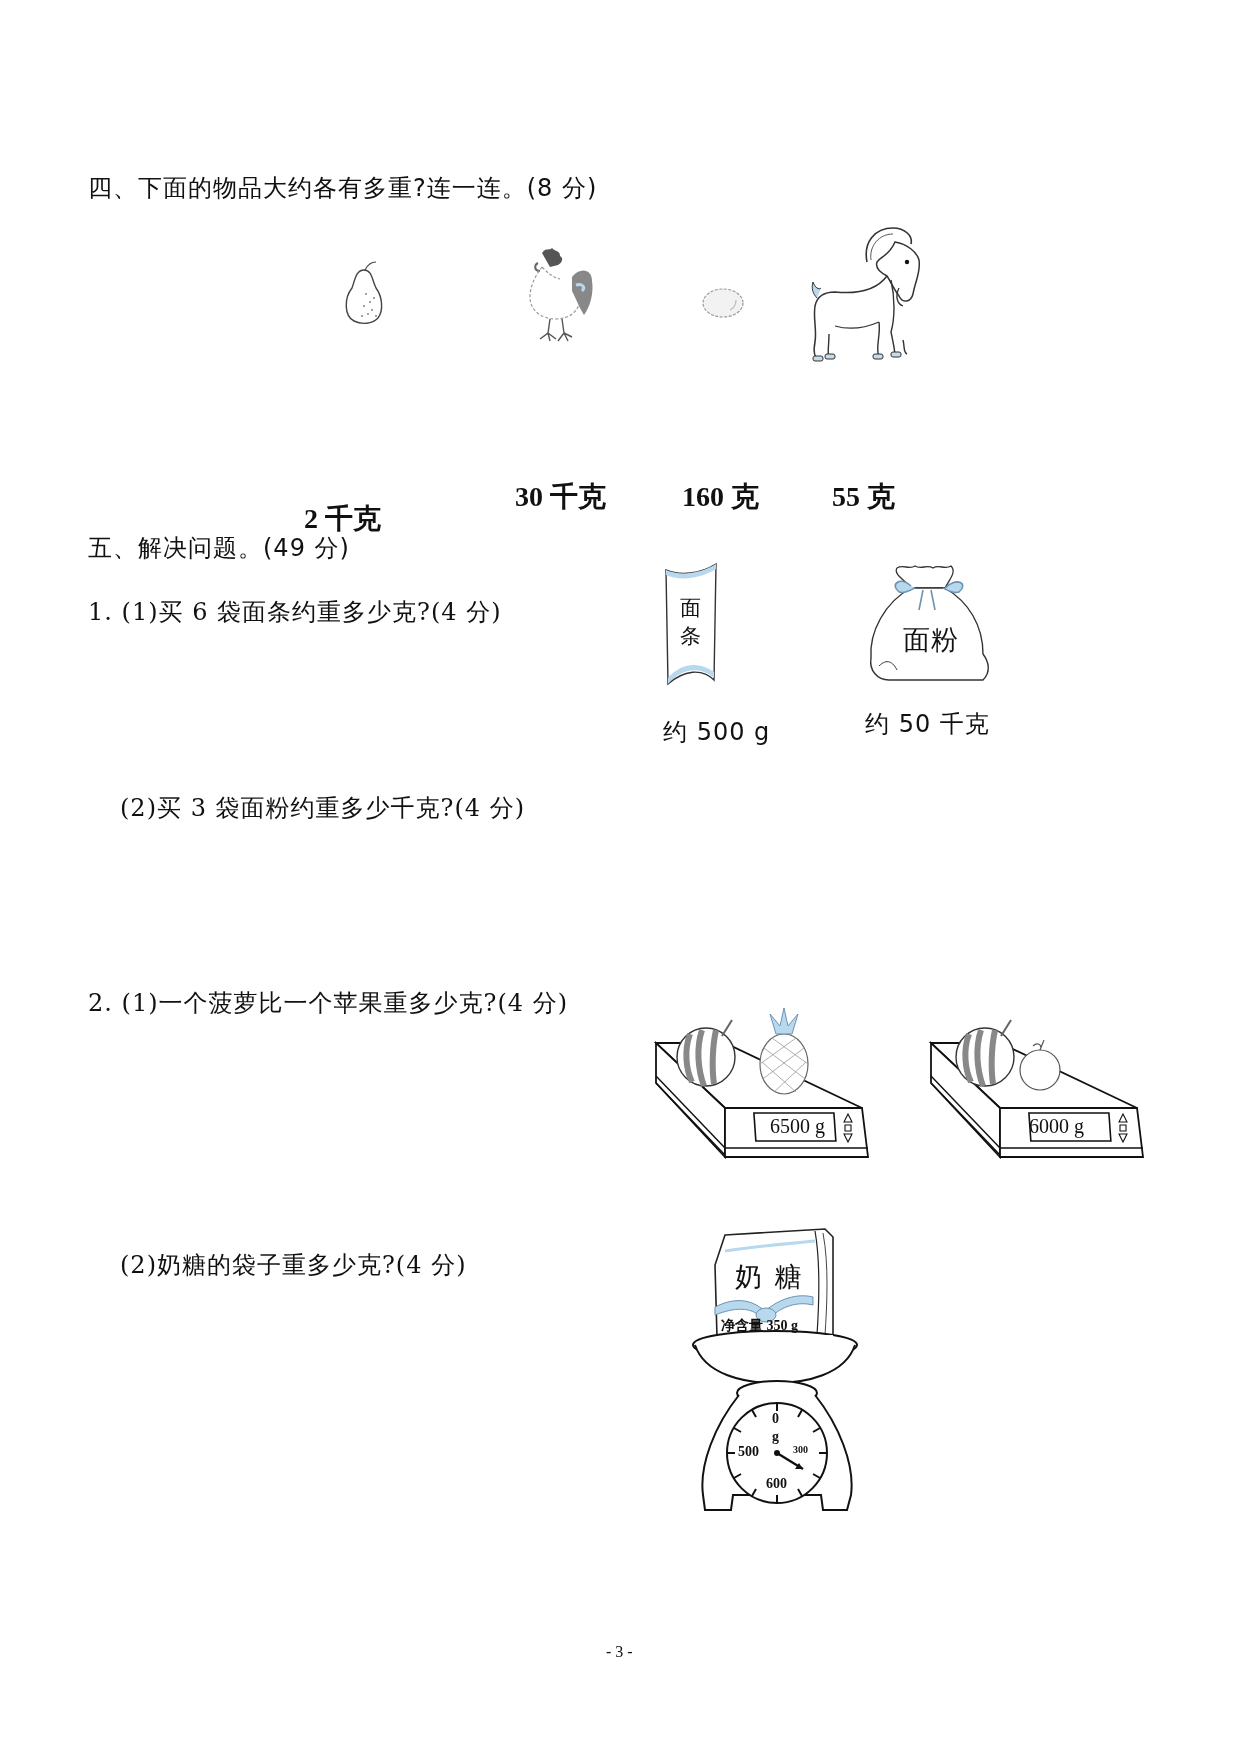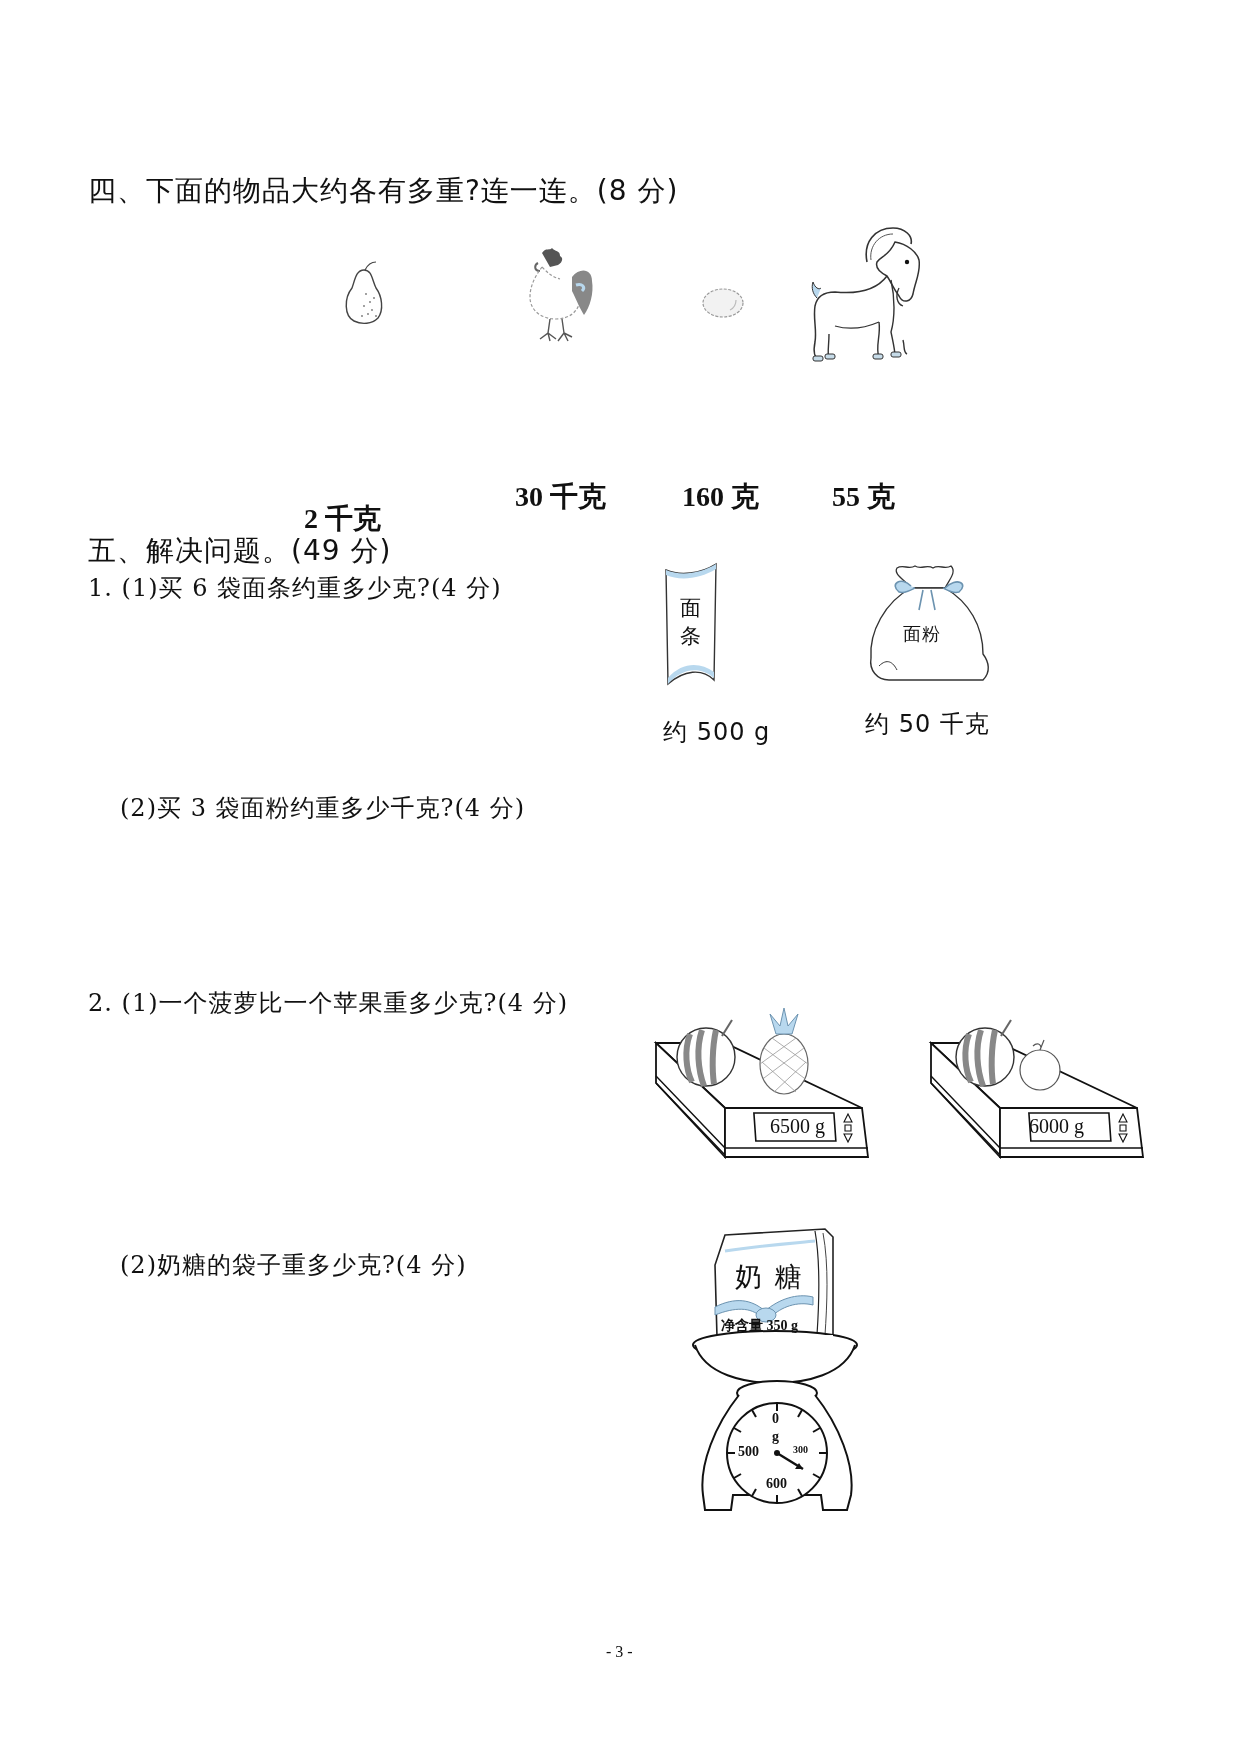--- a/index.html
+++ b/index.html
@@ -1,19 +1,19 @@
 <!DOCTYPE html>
 <html><head>
 <meta charset="utf-8">
 <style>
   html, body { margin: 0; padding: 0; background: #ffffff; }
   body { width: 1240px; height: 1754px; position: relative; overflow: hidden;
          font-family: "DejaVu Sans", sans-serif; color: #111; }
   .abs { position: absolute; }
-  .heading { font-size: 28px; letter-spacing: 1px; white-space: nowrap; text-align: right; }
+  .heading { font-size: 24px; letter-spacing: 1px; white-space: nowrap; text-align: right; }
   .question { font-family: "DejaVu Serif", serif; font-size: 24px; letter-spacing: 1px; white-space: nowrap; }
   .weight { font-family: "Liberation Serif", serif; font-size: 28px; font-weight: bold; white-space: nowrap; }
   .label { font-size: 24px; white-space: nowrap; letter-spacing: 1px; }
   .pagenum { font-family: "Liberation Serif", serif; font-size: 16px; }
 </style>
 </head>
 <body>
 
 <div class="abs heading" style="left:88px; top:172px;">四、下面的物品大约各有多重?连一连。(8 分)</div>
 
@@ -69,41 +69,41 @@
     </g>
 </svg>
 
 <div class="abs weight" style="left:304px; top:478px;margin-top:22px;">2 千克</div>
 <div class="abs weight" style="left:515px; top:478px;text-align:right;">30 千克</div>
 <div class="abs weight" style="left:682px; top:478px;">160 克</div>
 <div class="abs weight" style="left:832px; top:478px;">55 克</div>
 
 <div class="abs heading" style="left:88px; top:532px;">五、解决问题。(49 分)</div>
 
-<div class="abs question" style="left:88px; top:572px;">1. (1)买 6 袋面条约重多少克?(4 分)</div>
+<div class="abs question" style="left:88px; top:596px;">1. (1)买 6 袋面条约重多少克?(4 分)</div>
 
 <div class="abs" style="left:660px; top:562px; width:60px; height:125px;">
   <svg width="60" height="125" viewBox="0 0 60 125" style="position:absolute;left:0;top:0;">
     <path d="M6 8 C20 14 40 12 56 2 L54 118 C42 106 24 108 8 122 Z" fill="#fff" stroke="#333" stroke-width="1.4"></path>
     <path d="M6 8 C20 14 40 12 56 2 L56 7 C40 17 20 19 6 13 Z" fill="#b8d8ee"></path>
     <path d="M8 116 C22 100 40 100 54 110 L54 116 C40 104 22 106 8 122 Z" fill="#b8d8ee"></path>
   </svg>
   <div class="abs label" style="left:20px; top:32px; font-size:21px; line-height:28px;">面</div>
   <div class="abs label" style="left:20px; top:60px; font-size:21px; line-height:28px;">条</div>
 </div>
 <div class="abs label" style="left:663px; top:708px;margin-top:8px;">约 500  g</div>
 
 <div class="abs" style="left:865px; top:562px; width:130px; height:125px;">
   <svg width="130" height="125" viewBox="0 0 130 125" style="position:absolute;left:0;top:0;">
     <path d="M32 6 C38 2 44 8 50 4 C56 8 62 2 68 6 C74 2 80 8 86 4 C92 10 84 18 80 26 L46 26 C40 18 28 12 32 6 Z" fill="#fff" stroke="#333" stroke-width="1.3"></path>
     <path d="M46 26 C20 40 4 70 6 96 C4 108 12 118 24 118 L118 118 C126 110 124 100 118 92 C118 64 104 40 80 26 Z" fill="#fff" stroke="#333" stroke-width="1.4"></path>
     <path d="M46 24 C36 14 24 22 34 30 C40 32 46 28 50 26 M80 26 C92 14 104 22 94 30 C88 32 82 28 78 26 M58 28 L54 48 M66 28 L70 48" fill="#b8d8ee" stroke="#6c93b0" stroke-width="1.6"></path>
     <path d="M14 104 C22 96 28 100 32 108" fill="none" stroke="#333" stroke-width="1"></path>
   </svg>
-  <div class="abs label" style="left:38px; top:60px; font-size:18px;">面粉</div>
+  <div class="abs label" style="left:38px; top:60px; font-size:27px;">面粉</div>
 </div>
 <div class="abs label" style="left:865px; top:708px;">约 50 千克</div>
 
 <div class="abs question" style="left:120px; top:792px;">(2)买 3 袋面粉约重多少千克?(4 分)</div>
 
 <div class="abs question" style="left:88px; top:987px;">2. (1)一个菠萝比一个苹果重多少克?(4 分)</div>
 
 <div class="abs" style="left:650px; top:1000px; width:225px; height:160px;">
   <svg width="225" height="160" viewBox="0 0 225 160" style="position:absolute;left:0;top:0;">
     <path d="M6 43 L75 43 L212 108 L75 108 Z" fill="#fff" stroke="#111" stroke-width="1.8"></path>

